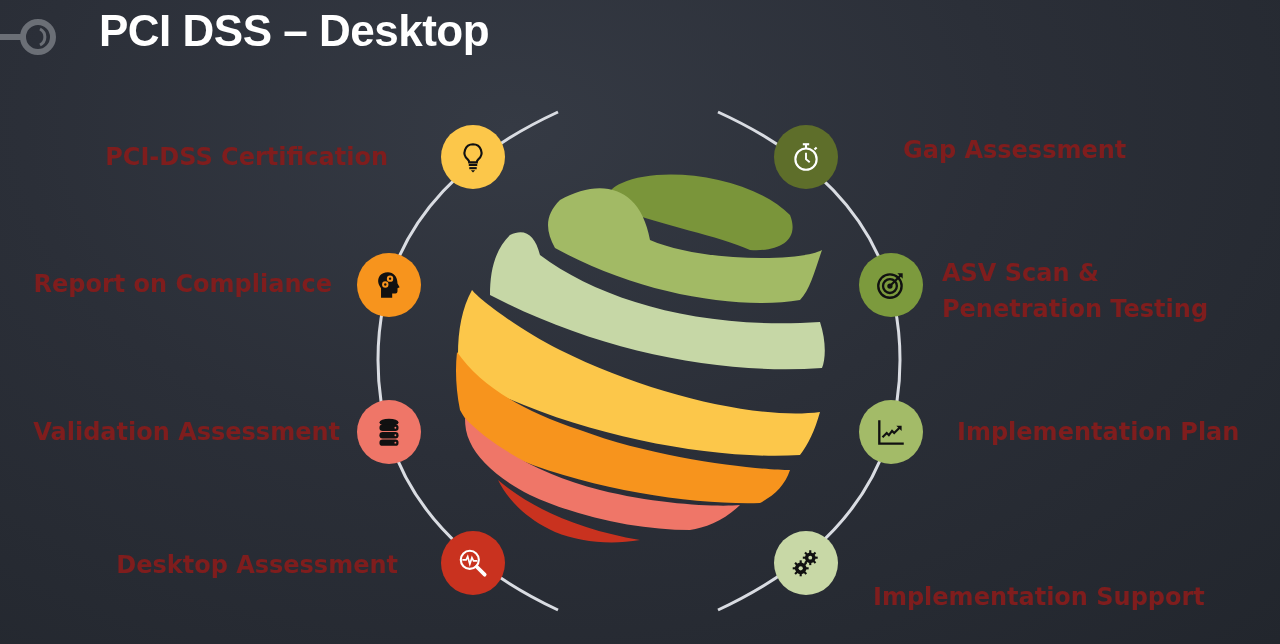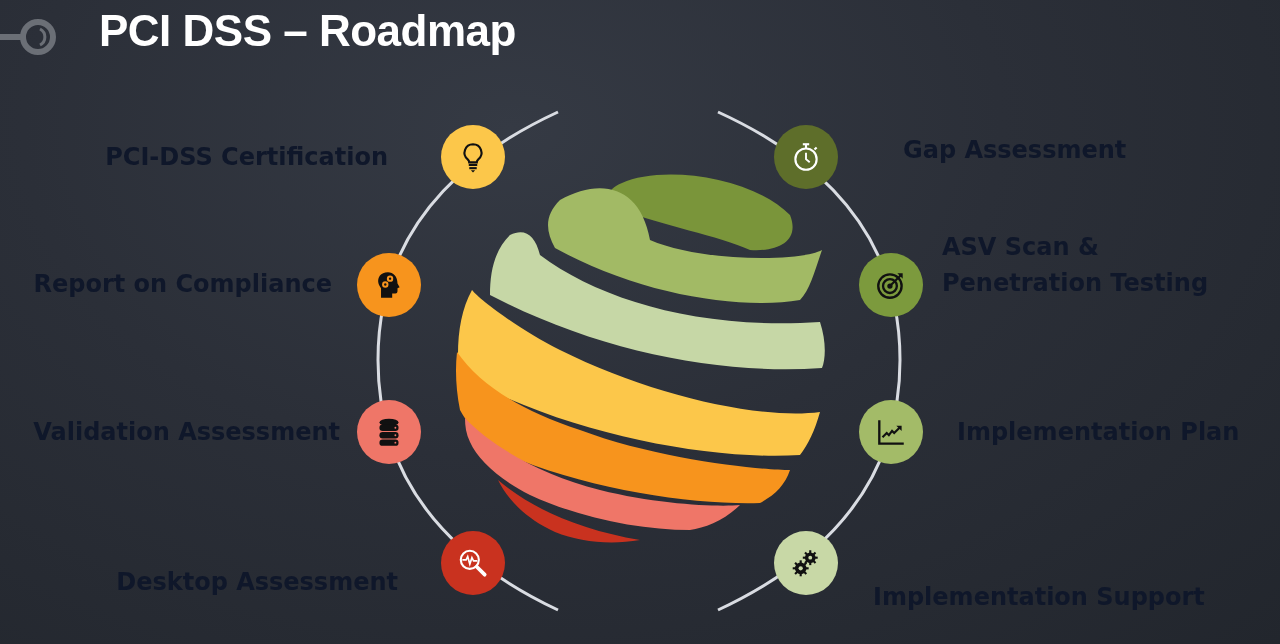--- a/index.html
+++ b/index.html
@@ -9,41 +9,41 @@
       font-family: "Liberation Sans", sans-serif;
     }
     .title {
       position: absolute; left: 99px; top: 6px;
       font-family: "Liberation Sans", sans-serif; font-weight: bold;
       font-size: 44px; color: #ffffff; letter-spacing: -0.5px;
     }
     .logo { position: absolute; left: 0; top: 18px; width: 64px; height: 40px; }
     .diagram { position: absolute; left: 0; top: 0; width: 1280px; height: 644px; }
     .label {
-      position: absolute; color: #0f172a; font-weight: bold;
+      position: absolute; color: #7f1d1d; font-weight: bold;
       font-family: "DejaVu Sans", sans-serif; font-size: 24px; line-height: 36px;
       white-space: nowrap;
     }
     .label.left { text-align: right; }
     .node {
       position: absolute; width: 64px; height: 64px; border-radius: 50%;
       display: flex; align-items: center; justify-content: center;
     }
     .node svg { width: 34px; height: 34px; }
   </style>
 </head>
 <body>
 
 <svg class="logo" viewBox="0 0 64 40">
   <rect x="0" y="16" width="24" height="6" fill="#6b6f76"></rect>
   <circle cx="38" cy="19" r="15" fill="none" stroke="#6b6f76" stroke-width="6"></circle>
   <path d="M40 11 A9 9 0 0 1 40 27" fill="none" stroke="#6b6f76" stroke-width="3"></path>
 </svg>
 
-<div class="title">PCI DSS – Roadmap</div>
+<div class="title">PCI DSS – Desktop</div>
 
 <svg class="diagram" viewBox="0 0 1280 644">
 
   <path d="M558 112 Q 378 195 378 360 Q 378 525 558 610" fill="none" stroke="#d9dce2" stroke-width="3"></path>
 
   <path d="M718 112 Q 900 195 900 360 Q 900 525 718 610" fill="none" stroke="#d9dce2" stroke-width="3"></path>
 
   <g>
     <ellipse cx="698" cy="205" rx="56" ry="25" fill="#5b6b2a" transform="rotate(8 698 205)"></ellipse>
     <path d="M622 183 C 660 165, 750 175, 790 215 C 800 240, 780 252, 750 250 C 720 236, 660 225, 622 210 C 605 200, 605 190, 622 183 Z" fill="#7a953a"></path>
@@ -83,41 +83,41 @@
     <ellipse cx="16" cy="7" rx="9" ry="3.5" fill="#111"></ellipse>
     <rect x="7" y="9" width="18" height="6" rx="3" fill="#111"></rect>
     <rect x="7" y="16" width="18" height="6" rx="3" fill="#111"></rect>
     <rect x="7" y="23" width="18" height="6" rx="3" fill="#111"></rect>
     <circle cx="22" cy="12" r="0.9" fill="#ef7668"></circle>
     <circle cx="22" cy="19" r="0.9" fill="#ef7668"></circle>
     <circle cx="22" cy="26" r="0.9" fill="#ef7668"></circle>
   </svg>
 </div>
 
-<div class="label left" style="right:882px; top:564px;">Desktop Assessment</div>
+<div class="label left" style="right:882px; top:547px;">Desktop Assessment</div>
 <div class="node" style="left:441px; top:531px; background:#c9321f;">
   <svg viewBox="0 0 32 32">
     <circle cx="13" cy="13" r="8.5" fill="none" stroke="#fff" stroke-width="2"></circle>
     <polyline points="6,13 9.5,13 11,10 13,17 15,11 16.5,14 20,14" fill="none" stroke="#fff" stroke-width="1.6"></polyline>
     <line x1="19.5" y1="19.5" x2="27" y2="27" stroke="#fff" stroke-width="3.5" stroke-linecap="round"></line>
   </svg>
 </div>
 
 <div class="label" style="left:903px; top:132px;">Gap Assessment</div>
 <div class="node" style="left:774px; top:125px; background:#5e6e2a;">
   <svg viewBox="0 0 32 32">
     <circle cx="16" cy="18" r="10" fill="none" stroke="#fff" stroke-width="2"></circle>
     <line x1="13" y1="4" x2="19" y2="4" stroke="#fff" stroke-width="2"></line>
     <line x1="16" y1="4" x2="16" y2="8" stroke="#fff" stroke-width="2"></line>
     <line x1="24" y1="9" x2="26" y2="7" stroke="#fff" stroke-width="2"></line>
     <polyline points="16,12 16,18 19.5,21" fill="none" stroke="#fff" stroke-width="1.8"></polyline>
   </svg>
 </div>
 
-<div class="label" style="left:942px; top:229px;">
+<div class="label" style="left:942px; top:255px;">
   <div>ASV Scan &amp;</div>
   <div>Penetration Testing</div>
 </div>
 <div class="node" style="left:859px; top:253px; background:#7c9a3d;">
   <svg viewBox="0 0 32 32">
     <circle cx="15" cy="17" r="11" fill="none" stroke="#111" stroke-width="2.2"></circle>
     <circle cx="15" cy="17" r="6.5" fill="none" stroke="#111" stroke-width="2.2"></circle>
     <circle cx="15" cy="17" r="2.5" fill="#111"></circle>
     <line x1="15" y1="17" x2="25" y2="7" stroke="#111" stroke-width="2"></line>
     <path d="M22 5 L27 5 L27 10 L25 8 Z" fill="#111"></path>

